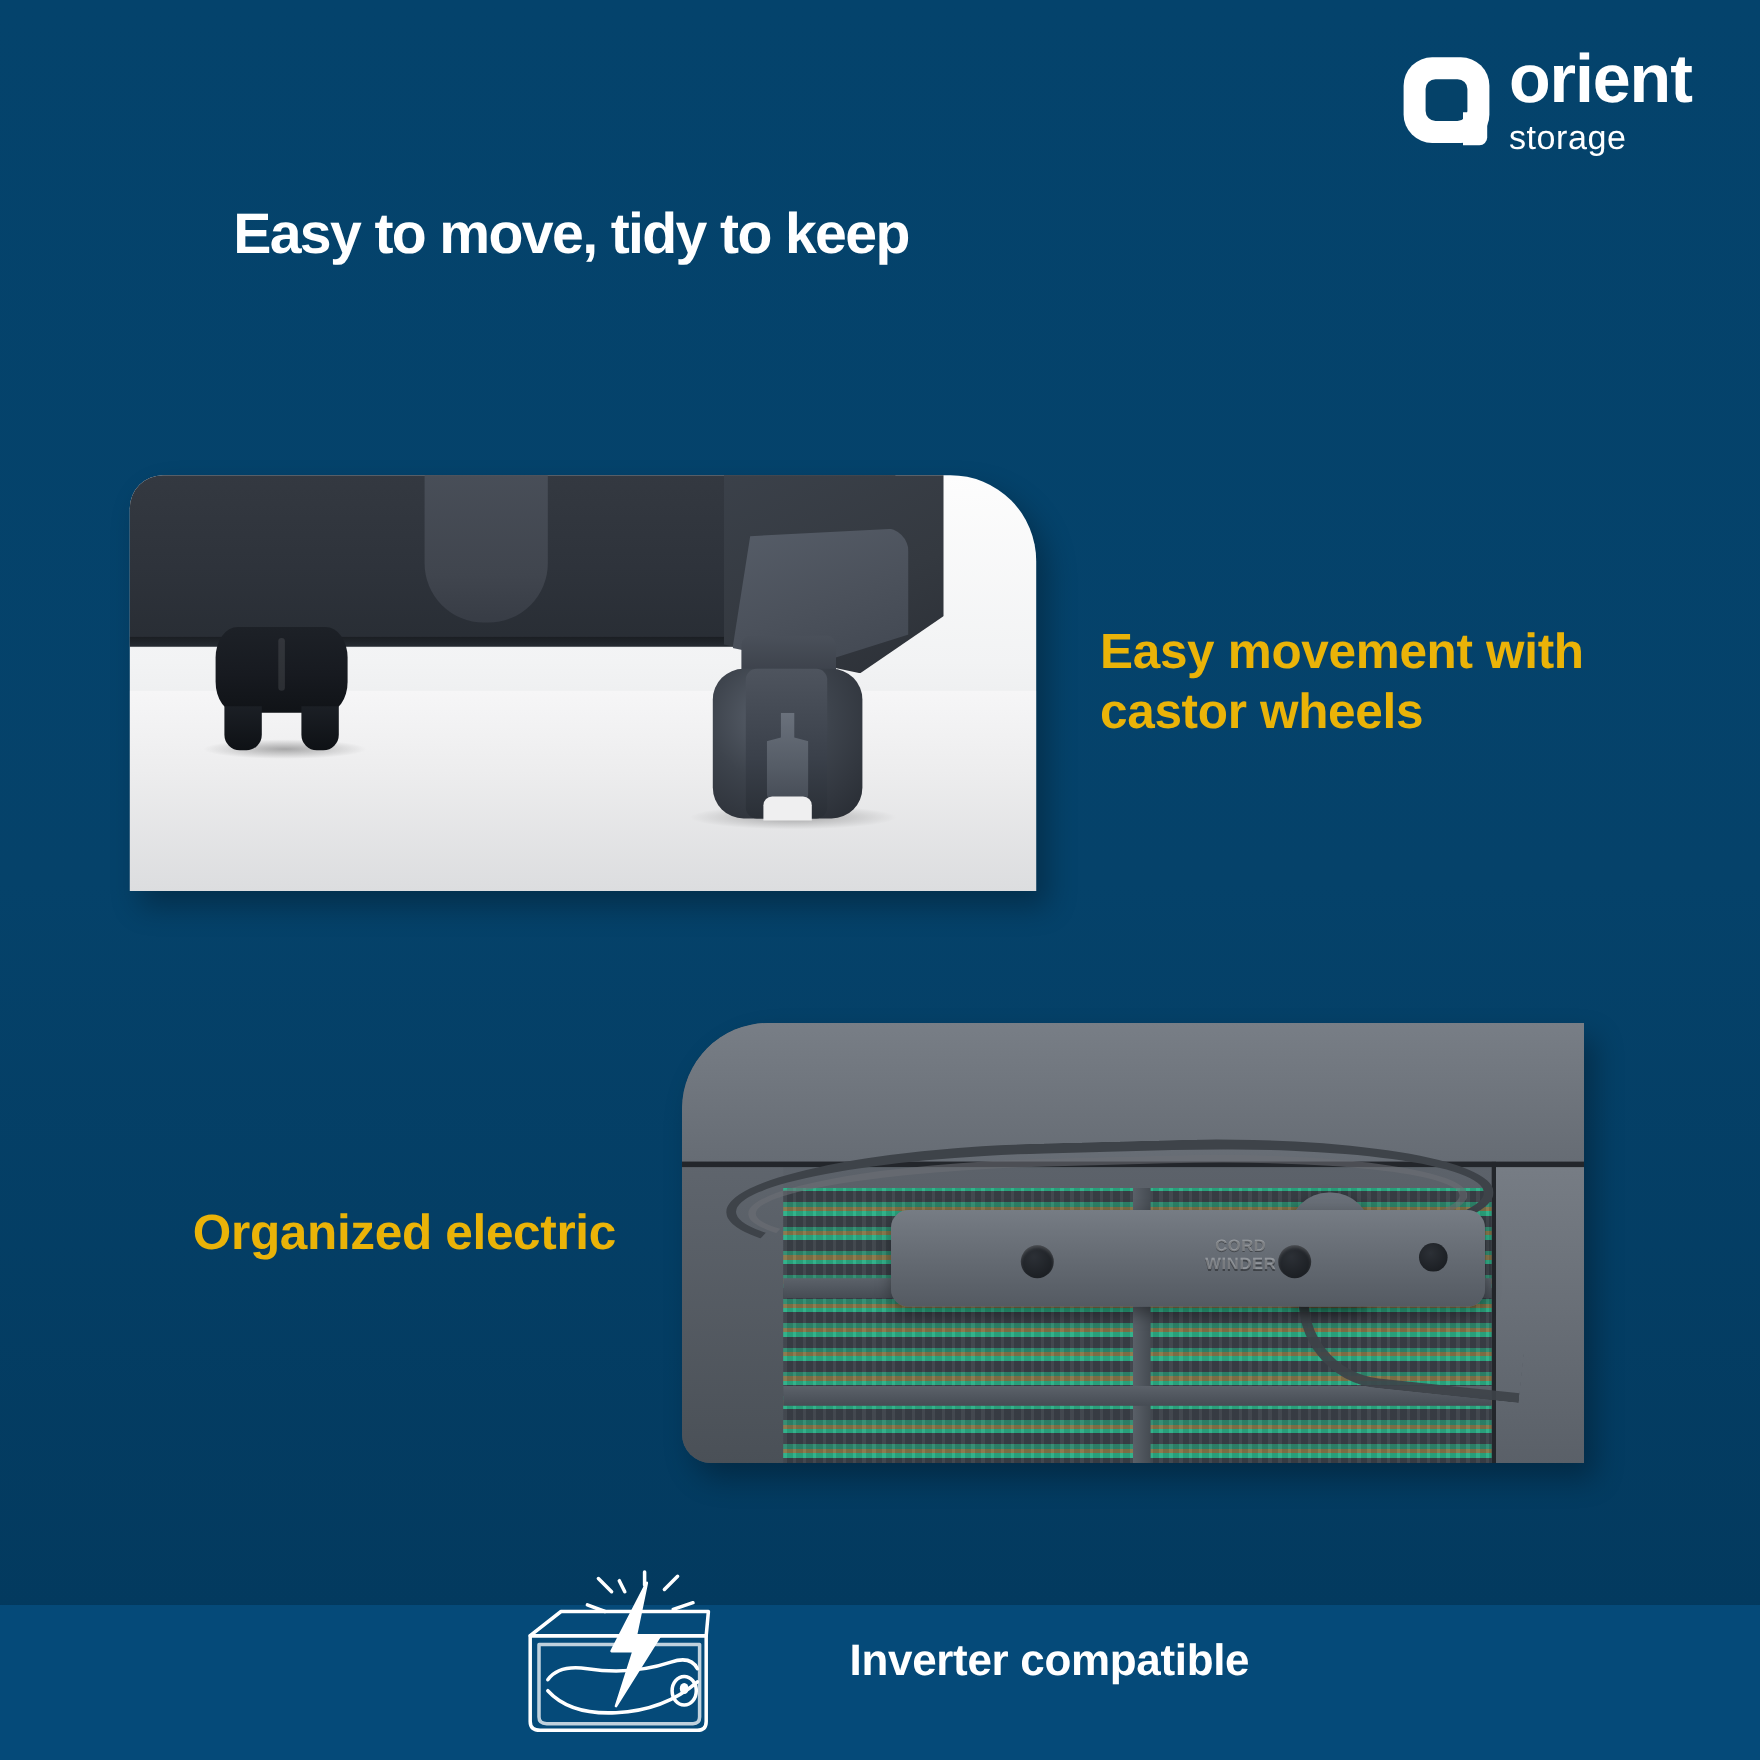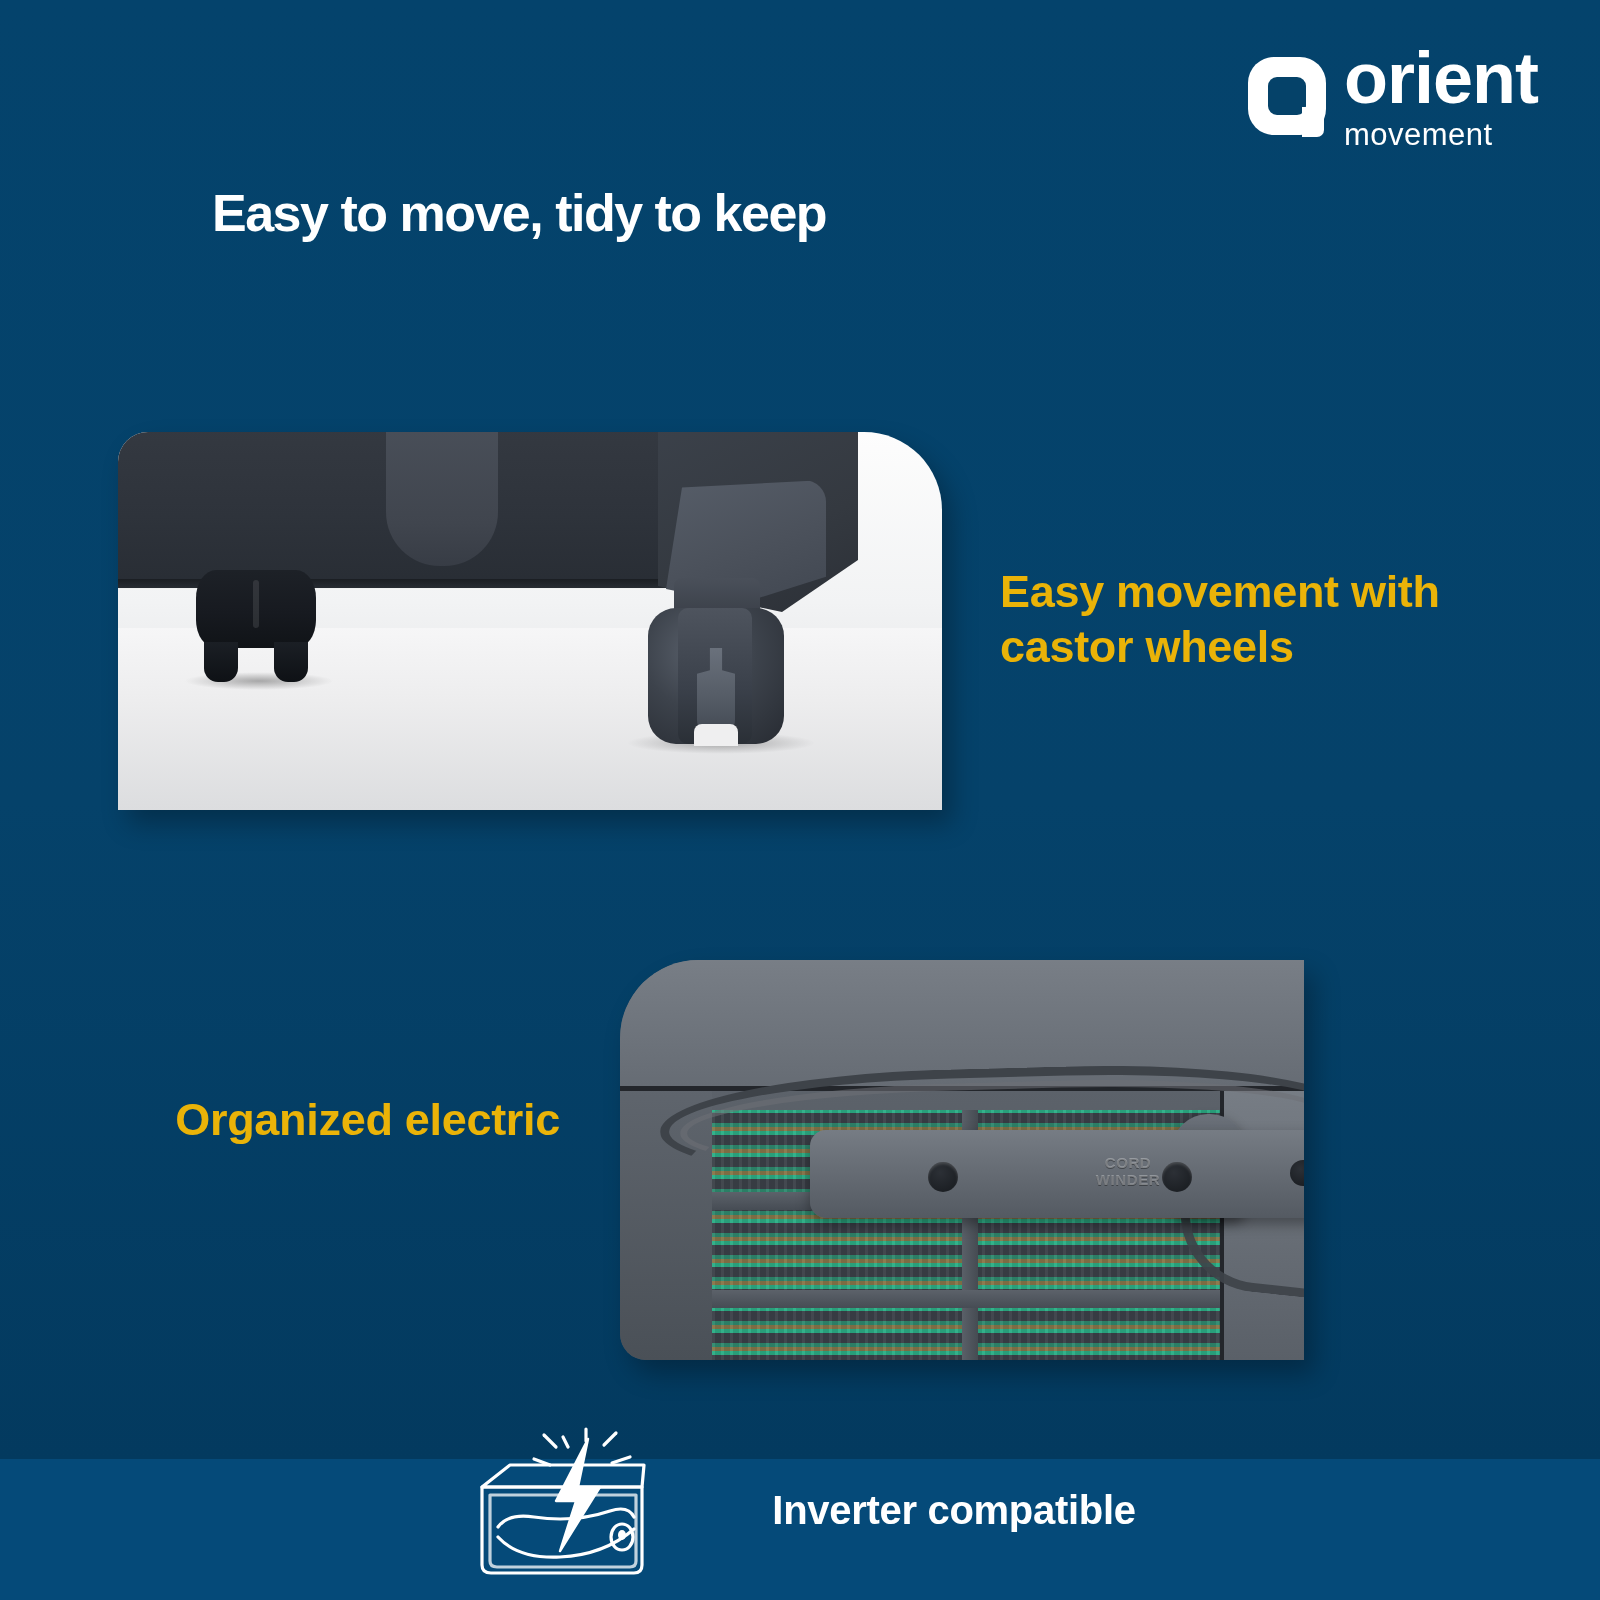--- a/index.html
+++ b/index.html
@@ -24,21 +24,21 @@
   }
   .logo-mark .cut{
     position:absolute;left:20px;top:20px;width:38px;height:38px;
     background:#054269;border-radius:9px;
   }
   .logo-mark .tail{
     position:absolute;right:2px;bottom:-2px;width:22px;height:30px;background:#fff;
     border-bottom-right-radius:7px;border-top-right-radius:3px;
   }
   .logo-text{display:flex;flex-direction:column;line-height:1;}
-  .logo-text .l1{color:#ffffff;font-size:72px;font-weight:700;letter-spacing:-1px;}
+  .logo-text .l1{color:#ffffff;font-size:62px;font-weight:700;letter-spacing:-1px;}
   .logo-text .l2{color:#ffffff;font-size:31px;font-weight:400;letter-spacing:.5px;margin-top:5px;}
 
   
   .headline{
     position:absolute;left:212px;top:186px;width:1180px;
     color:#ffffff;font-size:52px;font-weight:700;letter-spacing:-1.5px;
     line-height:1.05;white-space:nowrap;
   }
 
   
@@ -128,21 +128,21 @@
     position:absolute;left:66px;top:240px;width:150px;height:18px;
     background:radial-gradient(ellipse at center,rgba(0,0,0,.30),rgba(0,0,0,0) 70%);
   }
   #photo-castor .shadowR{
     position:absolute;left:508px;top:300px;width:190px;height:22px;
     background:radial-gradient(ellipse at center,rgba(0,0,0,.28),rgba(0,0,0,0) 70%);
   }
 
   
   #photo-cordwinder{
-    left:620px;top:960px;width:684px;height:400px;
+    left:620px;top:930px;width:820px;height:400px;
     border-top-left-radius:78px;border-top-right-radius:0;
     border-bottom-left-radius:26px;border-bottom-right-radius:0;
     background:linear-gradient(180deg,#6f757d 0%,#5d636b 28%,#4c525a 100%);
   }
   #photo-cordwinder .backpanel{
     position:absolute;left:0;top:0;right:0;height:126px;
     background:linear-gradient(180deg,#787e86 0%,#666c74 100%);
     border-top-left-radius:78px;
   }
   #photo-cordwinder .seam{
@@ -253,21 +253,21 @@
   <div class="bg-main"></div>
 
   <div class="logo">
     <div class="logo-mark">
       <div class="ring"></div>
       <div class="cut"></div>
       <div class="tail"></div>
     </div>
     <div class="logo-text">
       <span class="l1">orient</span>
-      <span class="l2">movement</span>
+      <span class="l2">storage</span>
     </div>
   </div>
 
   <div class="headline">Easy to move, tidy to keep</div>
 
   <div class="photo" id="photo-castor">
     <div class="floor"></div>
     <div class="body">
       <div class="body-rib"></div>
     </div>

